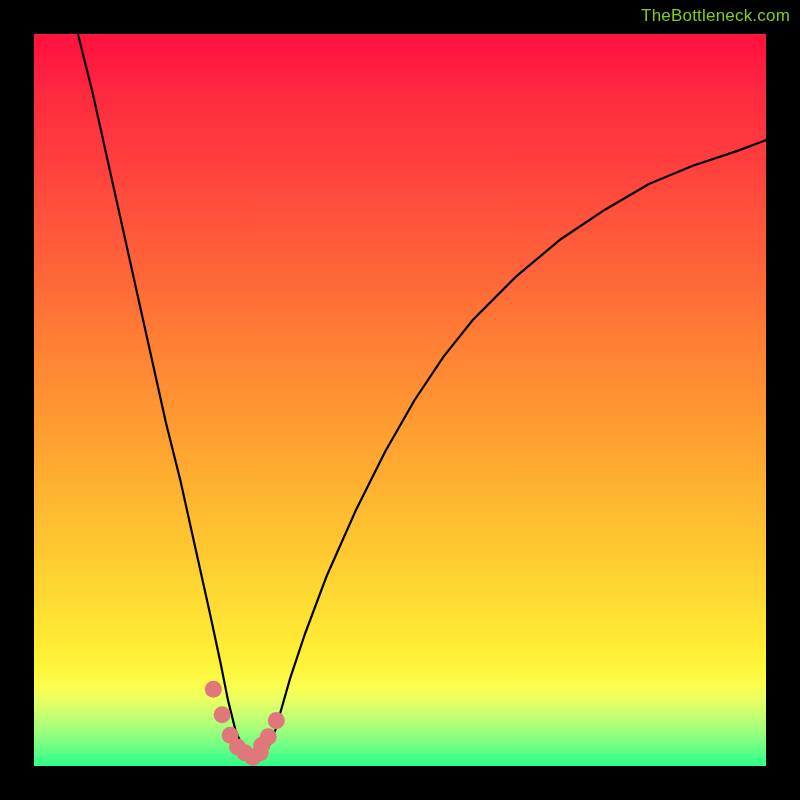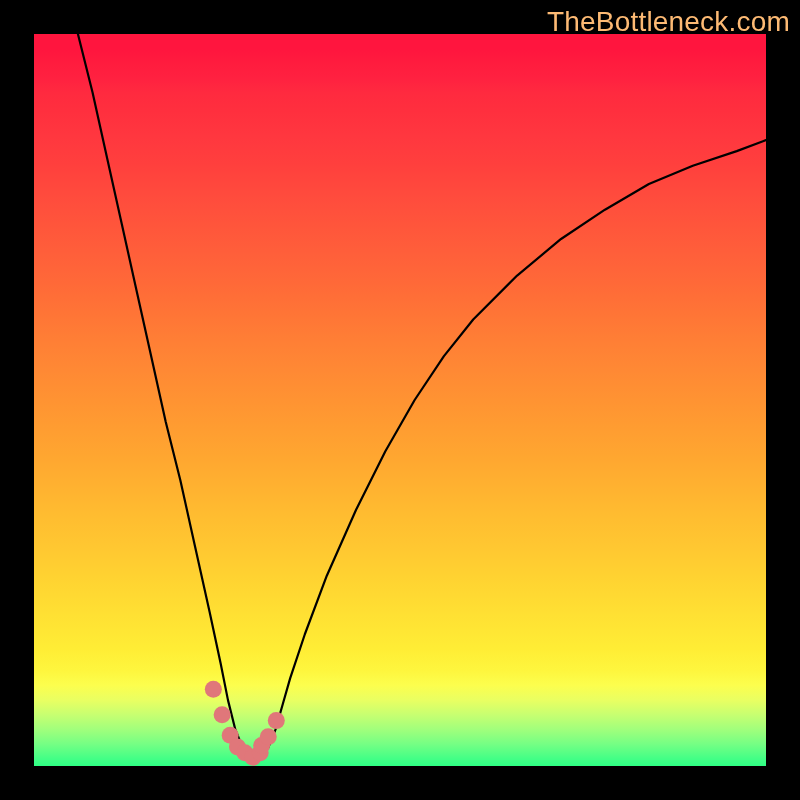--- a/index.html
+++ b/index.html
@@ -34,22 +34,22 @@
       #ff9d31 54%, #ffa730 58%, #ffb230 62%, #ffbd30 66%,
       #ffc731 70%, #ffd231 74%, #ffed35 84%, #fef63e 87%,
       #fcfe4e 89%, #e9ff62 91%, #c7ff71 93%, #a1ff7c 95%,
       #75ff84 97%, #43ff86 99%, #2fff84 100%
     );
   }
   .watermark {
     position: absolute;
     top: 6px;
     right: 10px;
-    color: #fdba74;
-    font-size: 28px;
+    color: #84cc16;
+    font-size: 17px;
     font-weight: 500;
     letter-spacing: 0.2px;
   }
   svg.curves {
     position: absolute;
     left: 0;
     top: 0;
     width: 732px;
     height: 732px;
   }

